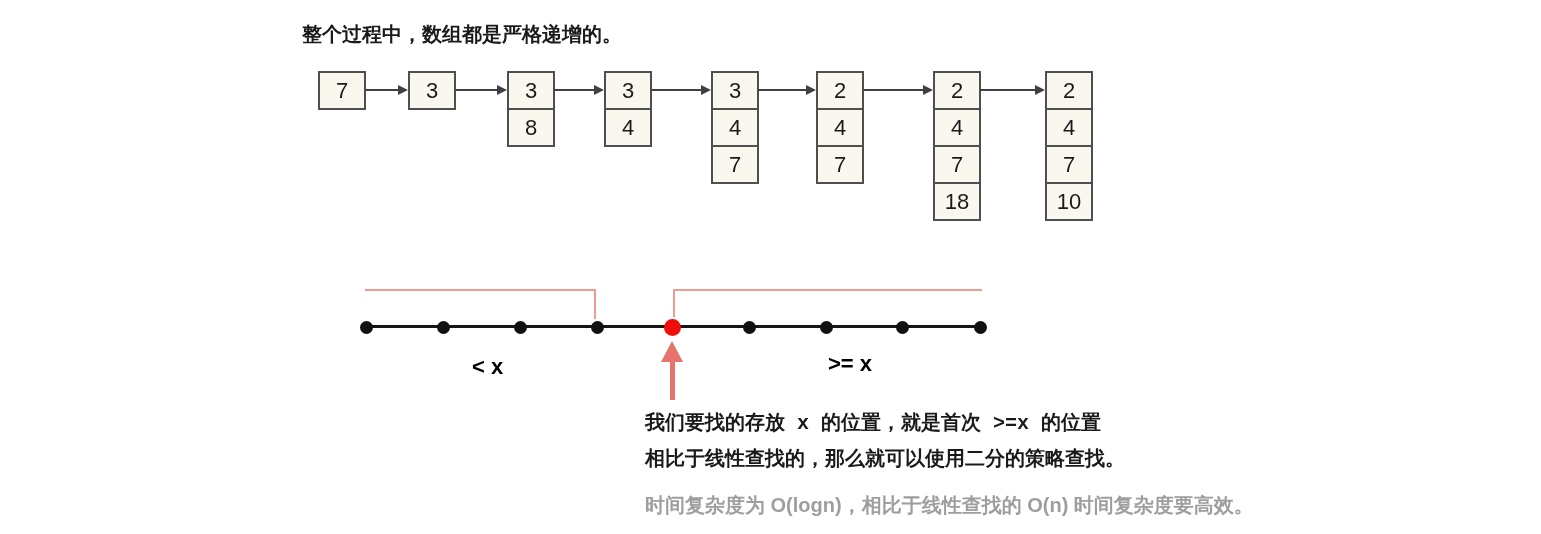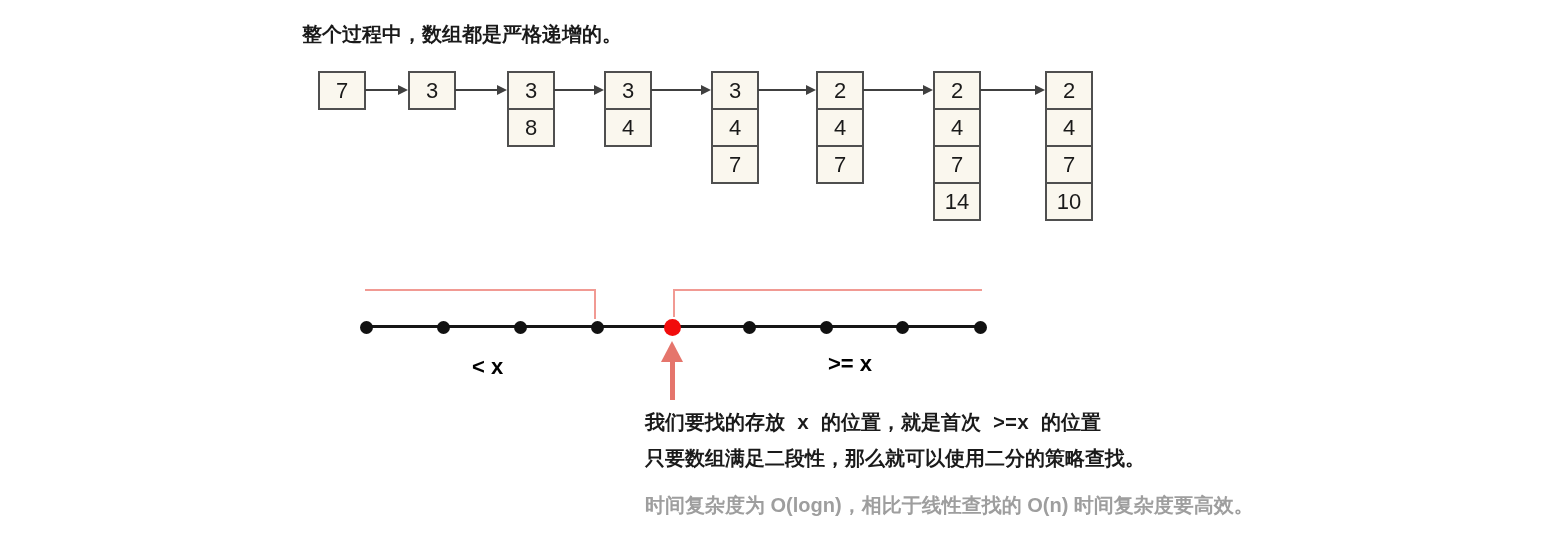--- a/index.html
+++ b/index.html
@@ -74,21 +74,21 @@
       </div>
       <div class="col" style="left: 816px; top: 71px;">
         <div class="cell">2</div>
         <div class="cell">4</div>
         <div class="cell">7</div>
       </div>
       <div class="col" style="left: 933px; top: 71px;">
         <div class="cell">2</div>
         <div class="cell">4</div>
         <div class="cell">7</div>
-        <div class="cell">14</div>
+        <div class="cell">18</div>
       </div>
       <div class="col" style="left: 1045px; top: 71px;">
         <div class="cell">2</div>
         <div class="cell">4</div>
         <div class="cell">7</div>
         <div class="cell">10</div>
       </div>
     </div>
   <div id="connectors">
       <div class="h-arrow" style="left: 365px; width: 43px;">
@@ -137,17 +137,17 @@
         <div class="dot" style="left: 973.5px; top: 320.5px;"></div>
       </div>
     <div class="up-arrow-head"></div>
     <div class="up-arrow-shaft"></div>
     <div class="label-lt">&lt; x</div>
     <div class="label-ge">&gt;= x</div>
   </div>
 
   <div>
     <div class="note n1">我们要找的存放 x 的位置，就是首次 &gt;=x 的位置</div>
-    <div class="note n2">只要数组满足二段性，那么就可以使用二分的策略查找。</div>
+    <div class="note n2">相比于线性查找的，那么就可以使用二分的策略查找。</div>
     <div class="note n3">时间复杂度为 O(logn)，相比于线性查找的 O(n) 时间复杂度要高效。</div>
   </div>
 
 </div>
 
 </body></html>

